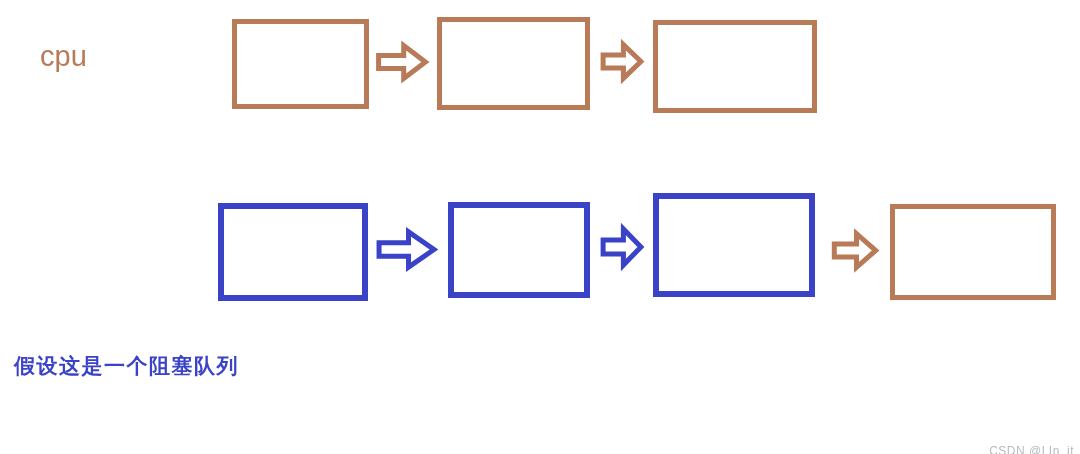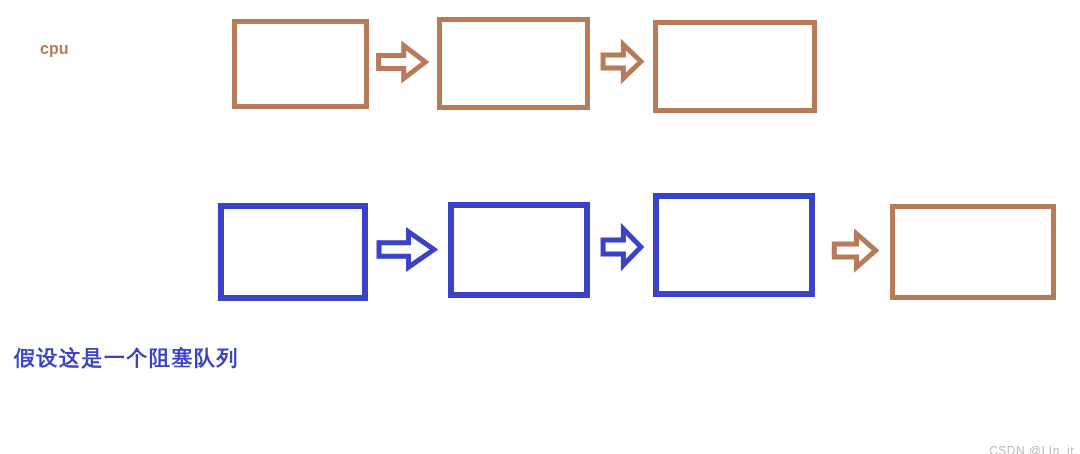--- a/index.html
+++ b/index.html
@@ -22,27 +22,27 @@
   }
   .box.brown { border-color: var(--brown); border-width: 5px; }
   .box.blue  { border-color: var(--blue);  border-width: 6px; }
   .arrow { position: absolute; }
   .arrow svg { display: block; width: 100%; height: 100%; overflow: visible; }
   #cpu-label {
     position: absolute;
     left: 40px;
     top: 40px;
     color: var(--brown);
-    font-size: 16px;
-    font-weight: bold;
+    font-size: 29px;
+    font-weight: normal;
   }
   #caption {
     position: absolute;
     left: 14px;
-    top: 344px;
+    top: 352px;
     color: var(--blue);
     font-size: 21px;
     font-weight: bold;
     letter-spacing: 1.5px;
     white-space: nowrap;
   }
   #watermark {
     position: absolute;
     right: 6px;
     top: 444px;

